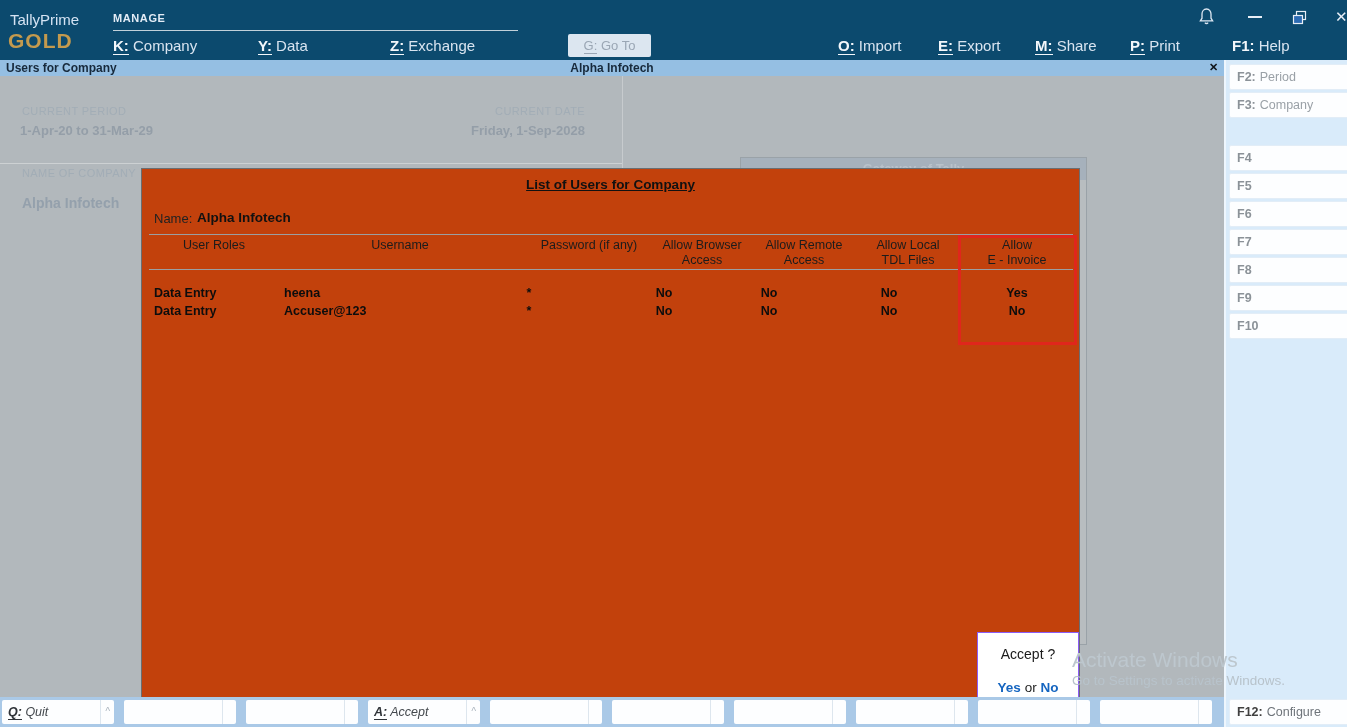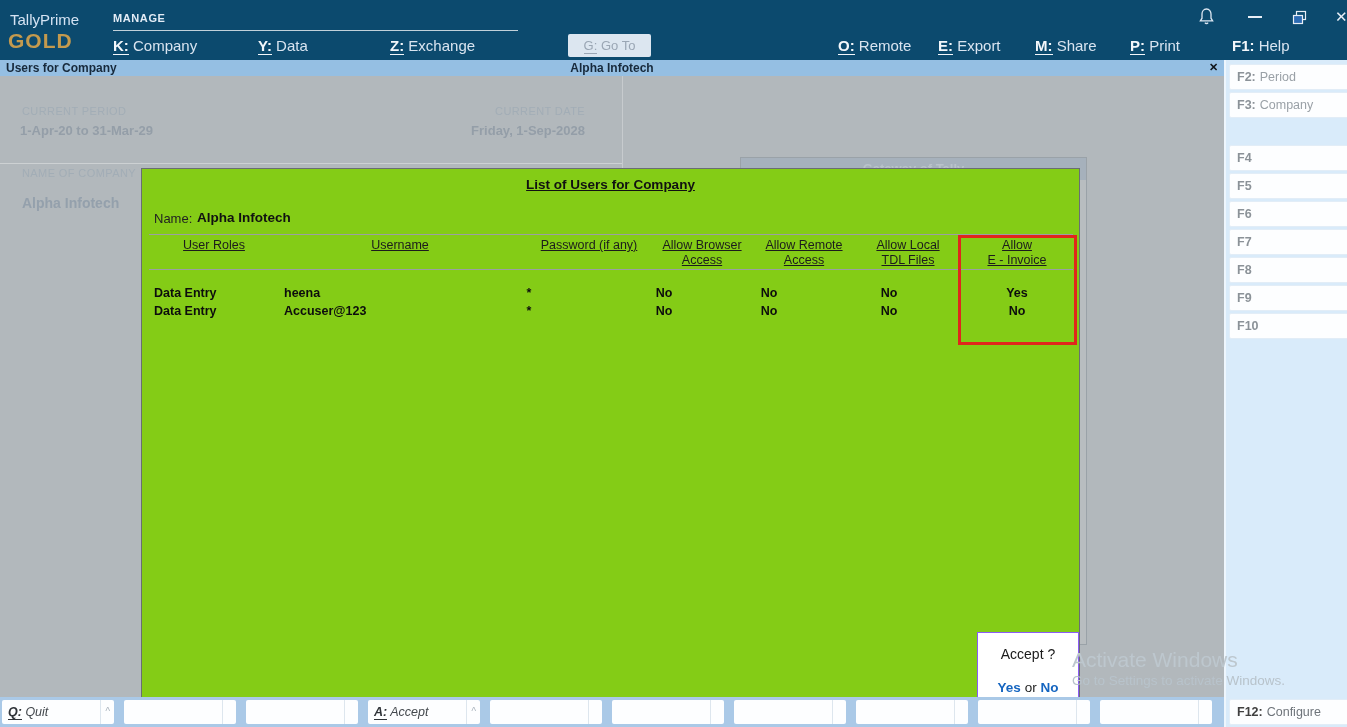--- a/index.html
+++ b/index.html
@@ -39,27 +39,27 @@
   .vdivider { position:absolute; left:622px; top:0; width:1px; height:621px; background:rgba(255,255,255,0.28); }
   .hline { position:absolute; left:0; top:87px; width:622px; height:1px; background:rgba(255,255,255,0.35); }
   .company-name-dim { position:absolute; left:22px; top:119px; font-size:14px; font-weight:bold; color:#94a0ac; }
 
   
   .bg-panel { position:absolute; left:740px; top:81px; width:347px; height:488px; background:#b8bdc0; border:1px solid rgba(130,140,148,0.55); z-index:1; }
   .bg-panel-title { height:22px; background:#a6b1bc; text-align:center; line-height:22px; font-size:13px; font-weight:bold; color:#b9c2ca; }
   .bg-panel-item { position:absolute; left:0; top:440px; width:240px; text-align:center; font-size:13px; font-weight:bold; color:#a8b1ba; }
 
   
-  .modal { position:absolute; left:141px; top:168px; width:939px; height:542px; background:#84cc16; border:1px solid #6a6e72; z-index:5; }
+  .modal { position:absolute; left:141px; top:168px; width:939px; height:542px; background:#c2410c; border:1px solid #6a6e72; z-index:5; }
   .modal-title { position:absolute; left:0; top:8px; width:100%; text-align:center; font-size:13.5px; font-weight:bold; color:#111; text-decoration:underline; }
   .name-label { position:absolute; left:12px; top:42px; font-size:13px; color:#222; }
   .name-value { position:absolute; left:55px; top:41px; font-size:13.5px; font-weight:bold; color:#111; }
   .thead-line1 { position:absolute; left:7px; right:6px; top:65px; height:1px; background:#9b9f a3; background:#9b9fa3; }
   .thead-line2 { position:absolute; left:7px; right:6px; top:100px; height:1px; background:#9b9fa3; }
-  .col-h { position:absolute; top:69px; transform:translateX(-50%); text-align:center; font-size:12.5px; color:#1c1c1c; line-height:15px; white-space:nowrap;text-decoration:underline; }
+  .col-h { position:absolute; top:69px; transform:translateX(-50%); text-align:center; font-size:12.5px; color:#1c1c1c; line-height:15px; white-space:nowrap; }
   .col-h span { display:block; }
   .cell { position:absolute; font-size:12.5px; font-weight:bold; color:#0d0d0d; white-space:nowrap; }
   .cell.ctr { transform:translateX(-50%); }
   .row1 { top:117px; } .row2 { top:135px; }
   .redbox { position:absolute; left:816px; top:66px; width:119px; height:110px; border:3px solid #e0261c; z-index:6; }
 
   .accept-box { position:absolute; right:0; bottom:4px; width:102px; height:73px; background:#fff; border:1px solid #8b5cf6; z-index:7; }
   .accept-q { position:absolute; top:13px; width:100%; text-align:center; font-size:14px; color:#1a1a1a; }
   .accept-yn { position:absolute; bottom:9px; width:100%; text-align:center; font-size:13.5px; color:#222; }
   .accept-yn .lnk { font-weight:bold; color:#1565c0; cursor:pointer; }
@@ -109,21 +109,21 @@
     <div class="tmenu" style="left:390px;">
       <span class="mkey u">Z</span>
       <span>Exchange</span>
     </div>
     <div class="goto-btn">
       <span class="mkey u">G</span>
       <span>Go To</span>
     </div>
     <div class="tmenu" style="left:838px;">
       <span class="mkey u">O</span>
-      <span>Remote</span>
+      <span>Import</span>
     </div>
     <div class="tmenu" style="left:938px;">
       <span class="mkey u">E</span>
       <span>Export</span>
     </div>
     <div class="tmenu" style="left:1035px;">
       <span class="mkey u">M</span>
       <span>Share</span>
     </div>
     <div class="tmenu" style="left:1130px;">

